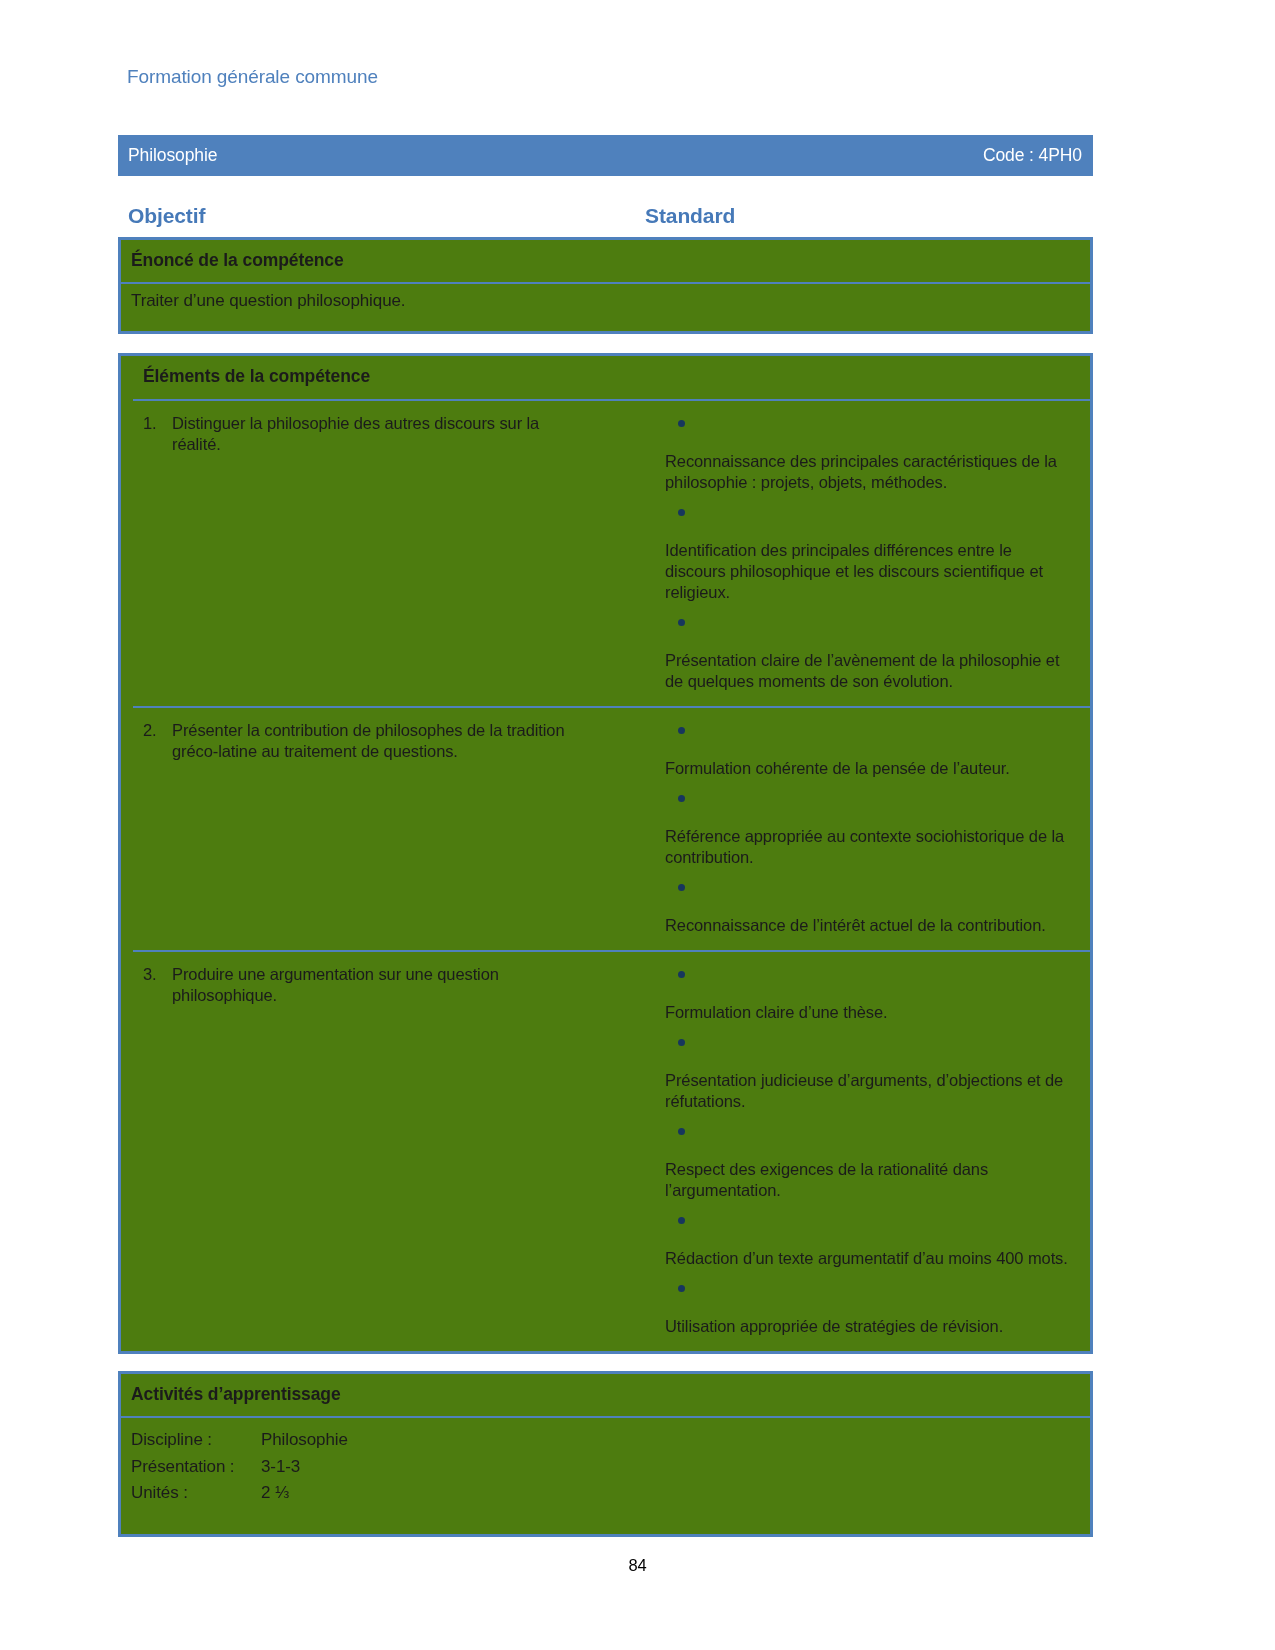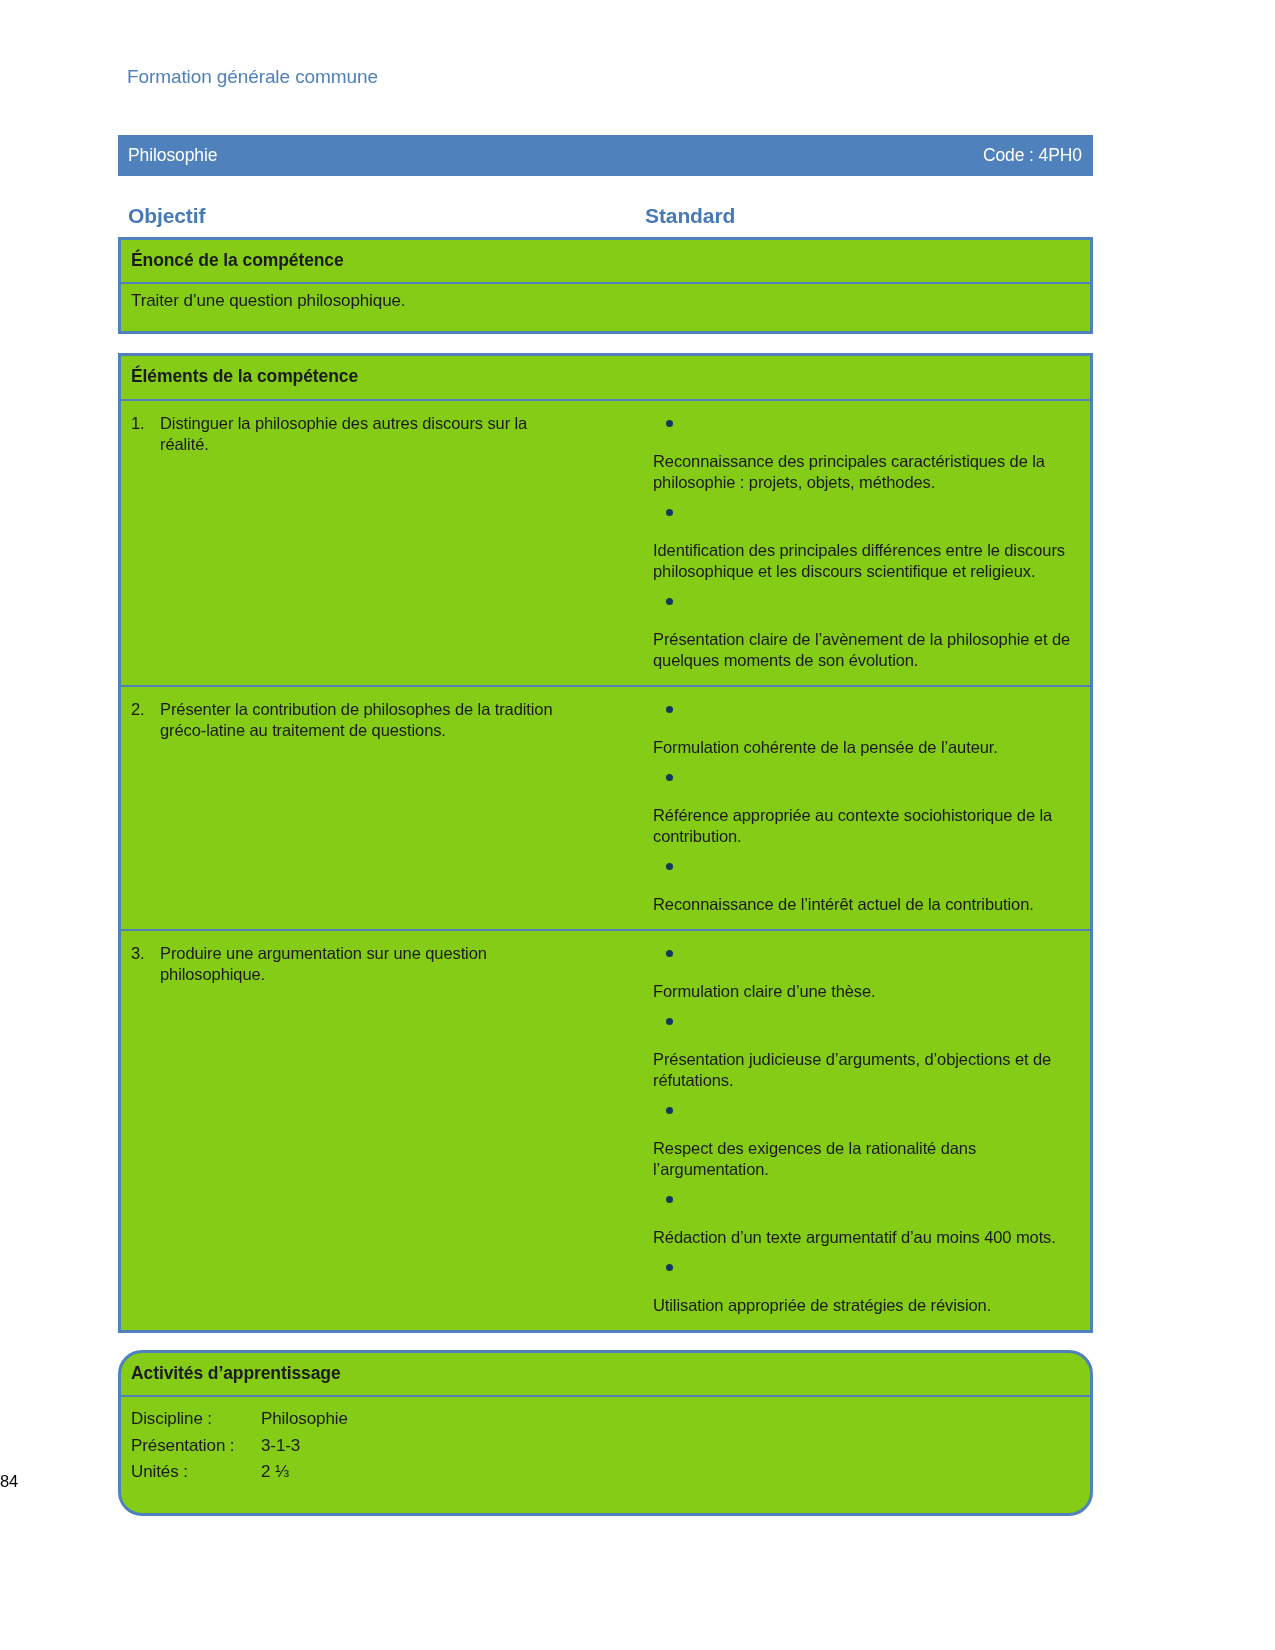--- a/index.html
+++ b/index.html
@@ -30,30 +30,30 @@
   .col-headings{
     position:absolute;left:118px;top:192px;width:975px;height:28px;
   }
   .col-heading{
     position:absolute;top:12px;font-weight:bold;font-size:21px;color:var(--heading-blue);
   }
   .heading-objectif{left:10px;}
   .heading-standard{left:527px;}
   .main-flow{position:absolute;left:118px;top:237px;width:975px;}
   .box{
-    border:3px solid var(--accent);background:#84cc16;width:100%;
+    border:3px solid var(--accent);background:#4d7c0f;width:100%;
   }
   .box-header{
     font-weight:bold;font-size:17.5px;
     padding:10px 10px 11px;
     border-bottom:2px solid var(--accent);
   }
   .enonce-body{font-size:17px;padding:7px 10px 20px;}
-  #competence-box{margin-top:19px;}
-  #activites-box{margin-top:17px;border-radius:24px;}
+  #competence-box{margin-top:19px;padding-left:12px;}
+  #activites-box{margin-top:17px;}
   .trow{
     display:grid;grid-template-columns:524px 1fr;
     border-bottom:2px solid var(--accent);
   }
   .thead .tcell{padding:10px 10px 12px;font-weight:bold;font-size:17.5px;}
   .thead{border-bottom:2px solid var(--accent);}
   #table-rows .trow:last-child{border-bottom:none;}
   .cell-left{
     padding:12px 80px 14px 10px;
     display:flex;font-size:16.5px;line-height:21px;
@@ -73,22 +73,22 @@
     content:"";position:absolute;left:13px;top:7px;
     width:7px;height:7px;border-radius:50%;background:var(--bullet);
   }
   .btext{flex:1;}
   .activites-body{padding:9px 10px 27px;}
   .arow{
     display:grid;grid-template-columns:130px 1fr;
     font-size:17px;line-height:26.5px;
   }
   .page-number{
-    position:absolute;left:0;top:1472px;width:1275px;
-    text-align:left;font-size:16.5px;color:#000;
+    position:absolute;left:0;top:1556px;width:1275px;
+    text-align:center;font-size:16.5px;color:#000;
   }
 </style>
 </head>
 <body>
 
 <div class="section-label">Formation générale commune</div>
 
 <div class="title-bar">
   <span>Philosophie</span>
   <span>Code : 4PH0</span>

